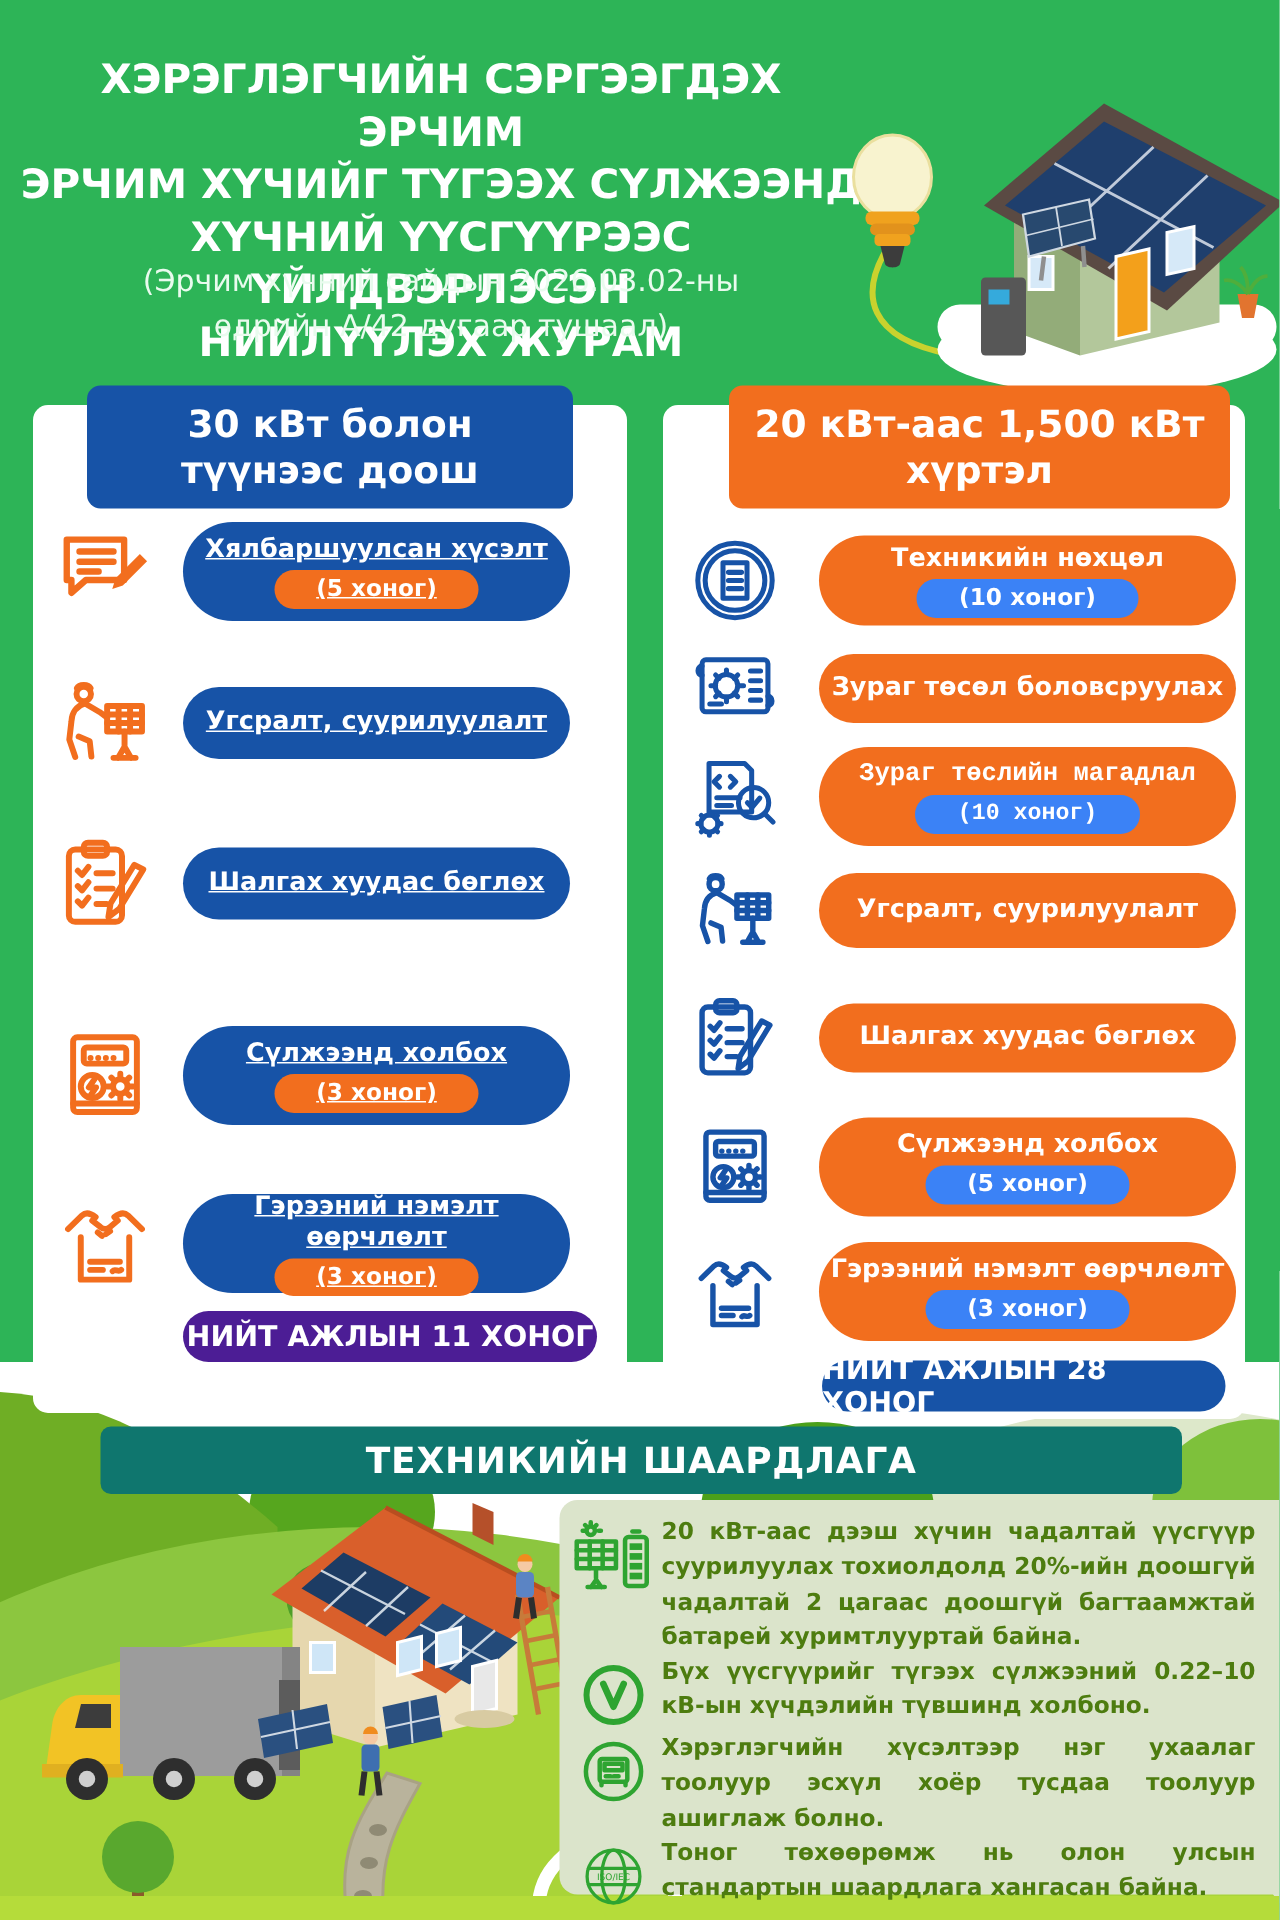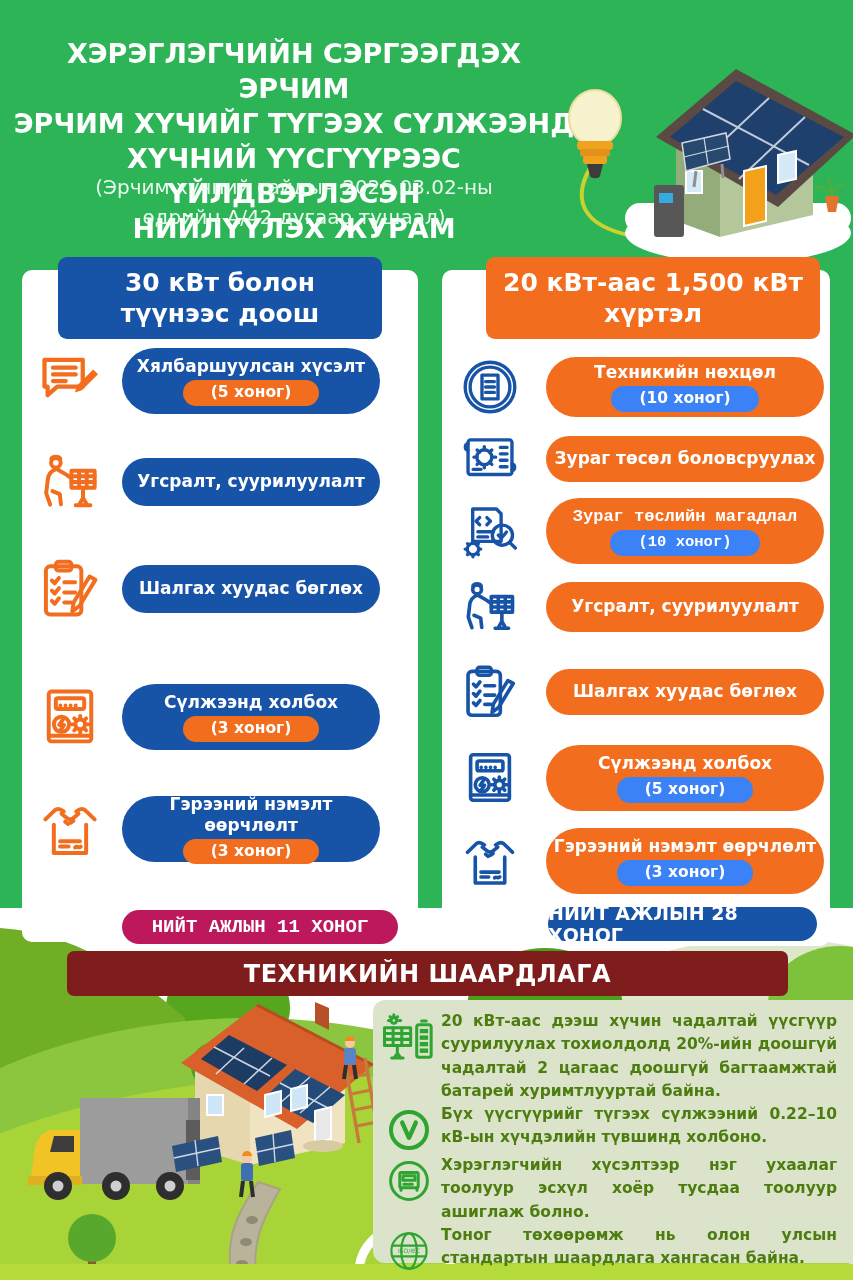--- a/index.html
+++ b/index.html
@@ -30,37 +30,37 @@
   .row .ic{flex:0 0 96px;display:flex;justify-content:center;align-items:center;}
   .row .ic svg{width:68px;height:68px;}
   .panel.right .row .ic svg{width:62px;height:62px;}
   .ic-orange{color:#f26e1e;}
   .ic-blue{color:#1753a7;}
   .ic-green{color:#2ea431;}
 
   .pill{flex:1;display:flex;flex-direction:column;align-items:center;justify-content:center;
         border-radius:999px;color:#fff;font-weight:700;font-size:17px;line-height:1.25;
         text-align:center;height:100%;}
-  .panel.left .pill{margin-right:38px;margin-left:4px;}
+  .panel.left .pill{margin-right:38px;margin-left:4px;text-decoration:underline;}
   .panel.right .pill{margin-right:6px;margin-left:8px;}
   .pill.blue{background:#1753a7;}
   .pill.orange{background:#f26e1e;}
   .dur{margin-top:3px;padding:3px 28px;border-radius:15px;font-size:15.5px;font-weight:700;}
   .dur.orange{background:#f26e1e;}
   .dur.blue{background:#3b82f6;}
 
   .total{position:absolute;height:34px;border-radius:17px;display:flex;align-items:center;
          justify-content:center;color:#fff;font-weight:700;font-size:19px;z-index:3;}
-  .total.left{left:100px;top:640px;width:276px;background:#be185d;font-family:Liberation Mono, monospace;}
+  .total.left{left:100px;top:604px;width:276px;background:#4c1d95;}
   .total.right{left:106px;top:637px;width:269px;background:#1753a7;}
 
   
   .landscape{position:absolute;left:0;top:908px;width:853px;height:372px;z-index:1;}
 
-  .band{position:absolute;left:67px;top:951px;width:721px;height:45px;background:#7f1d1d;
+  .band{position:absolute;left:67px;top:951px;width:721px;height:45px;background:#0f766e;
         border-radius:7px;display:flex;align-items:center;justify-content:center;z-index:3;
         color:#fff;font-weight:700;font-size:24px;letter-spacing:.5px;}
 
   .req-panel{position:absolute;left:373px;top:1000px;width:480px;height:263px;z-index:3;
         background:#dbe4cb;border-radius:12px 0 0 12px;box-sizing:border-box;
         padding:10px 16px 8px 4px;display:flex;flex-direction:column;justify-content:space-between;}
   .req-item{display:flex;align-items:flex-start;}
   .req-item .ric{flex:0 0 64px;display:flex;justify-content:center;padding-top:3px;}
   .req-item .ric svg{width:48px;height:48px;}
   .req-item .rtx{flex:1;color:#4d7c0f;font-weight:700;font-size:15.5px;line-height:1.5;

